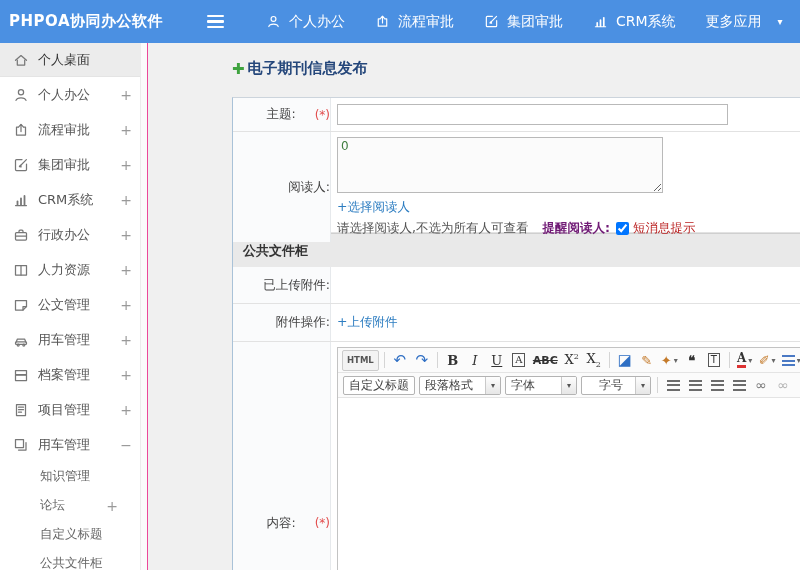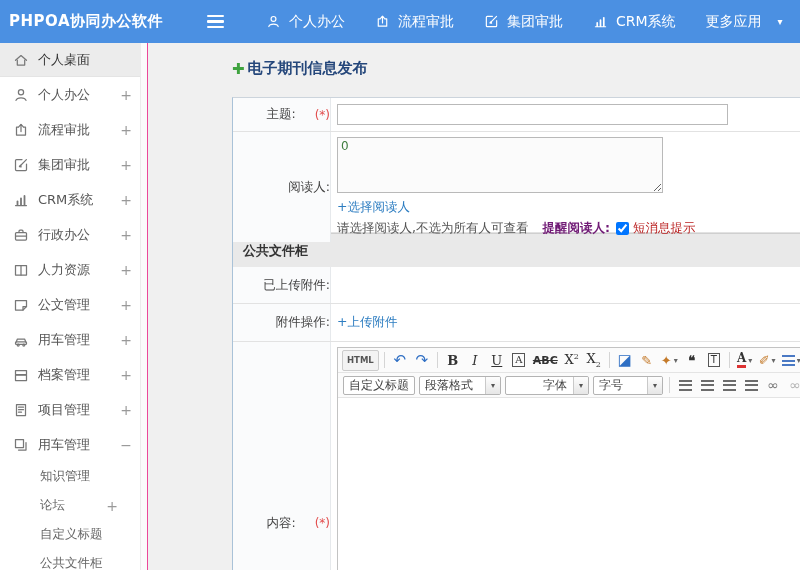--- a/index.html
+++ b/index.html
@@ -98,22 +98,22 @@
           background:repeating-linear-gradient(#6b6b6b 0 2px, transparent 2px 4.5px); }
   .bars.list { background:repeating-linear-gradient(#4a79c4 0 2px, transparent 2px 4.5px); }
   .tb-select { display:flex; align-items:center; height:19px; border:1px solid #b3b3b3; background:#fff;
                margin:0 2px; font-size:12px; color:#444; border-radius:2px; overflow:hidden; cursor:pointer; }
   .tb-select .lbl { flex:1; padding:0 5px; white-space:nowrap; }
   .tb-select .dd { width:15px; align-self:stretch; border-left:1px solid #c9c9c9;
                    background:linear-gradient(#fdfdfd,#e6e6e6); display:flex; align-items:center;
                    justify-content:center; font-size:8px; color:#555; }
   .tb-select[data-name="style-select"]  { width:72px; }
   .tb-select[data-name="format-select"] { width:82px; }
-  .tb-select[data-name="font-select"]   { width:84px;padding-left:32px; }
-  .tb-select[data-name="size-select"]   { width:70px; }
+  .tb-select[data-name="font-select"]   { width:72px; }
+  .tb-select[data-name="size-select"]   { width:70px;padding-left:12px; }
   .editor-content { height:300px; background:#fff; }
 </style>
 </head>
 <body>
 
 <div class="header" data-name="top-header">
   <div class="app-title" data-name="app-title">PHPOA协同办公软件</div>
   <div class="hamburger" data-name="menu-icon">
       <i></i>
       <i></i>

